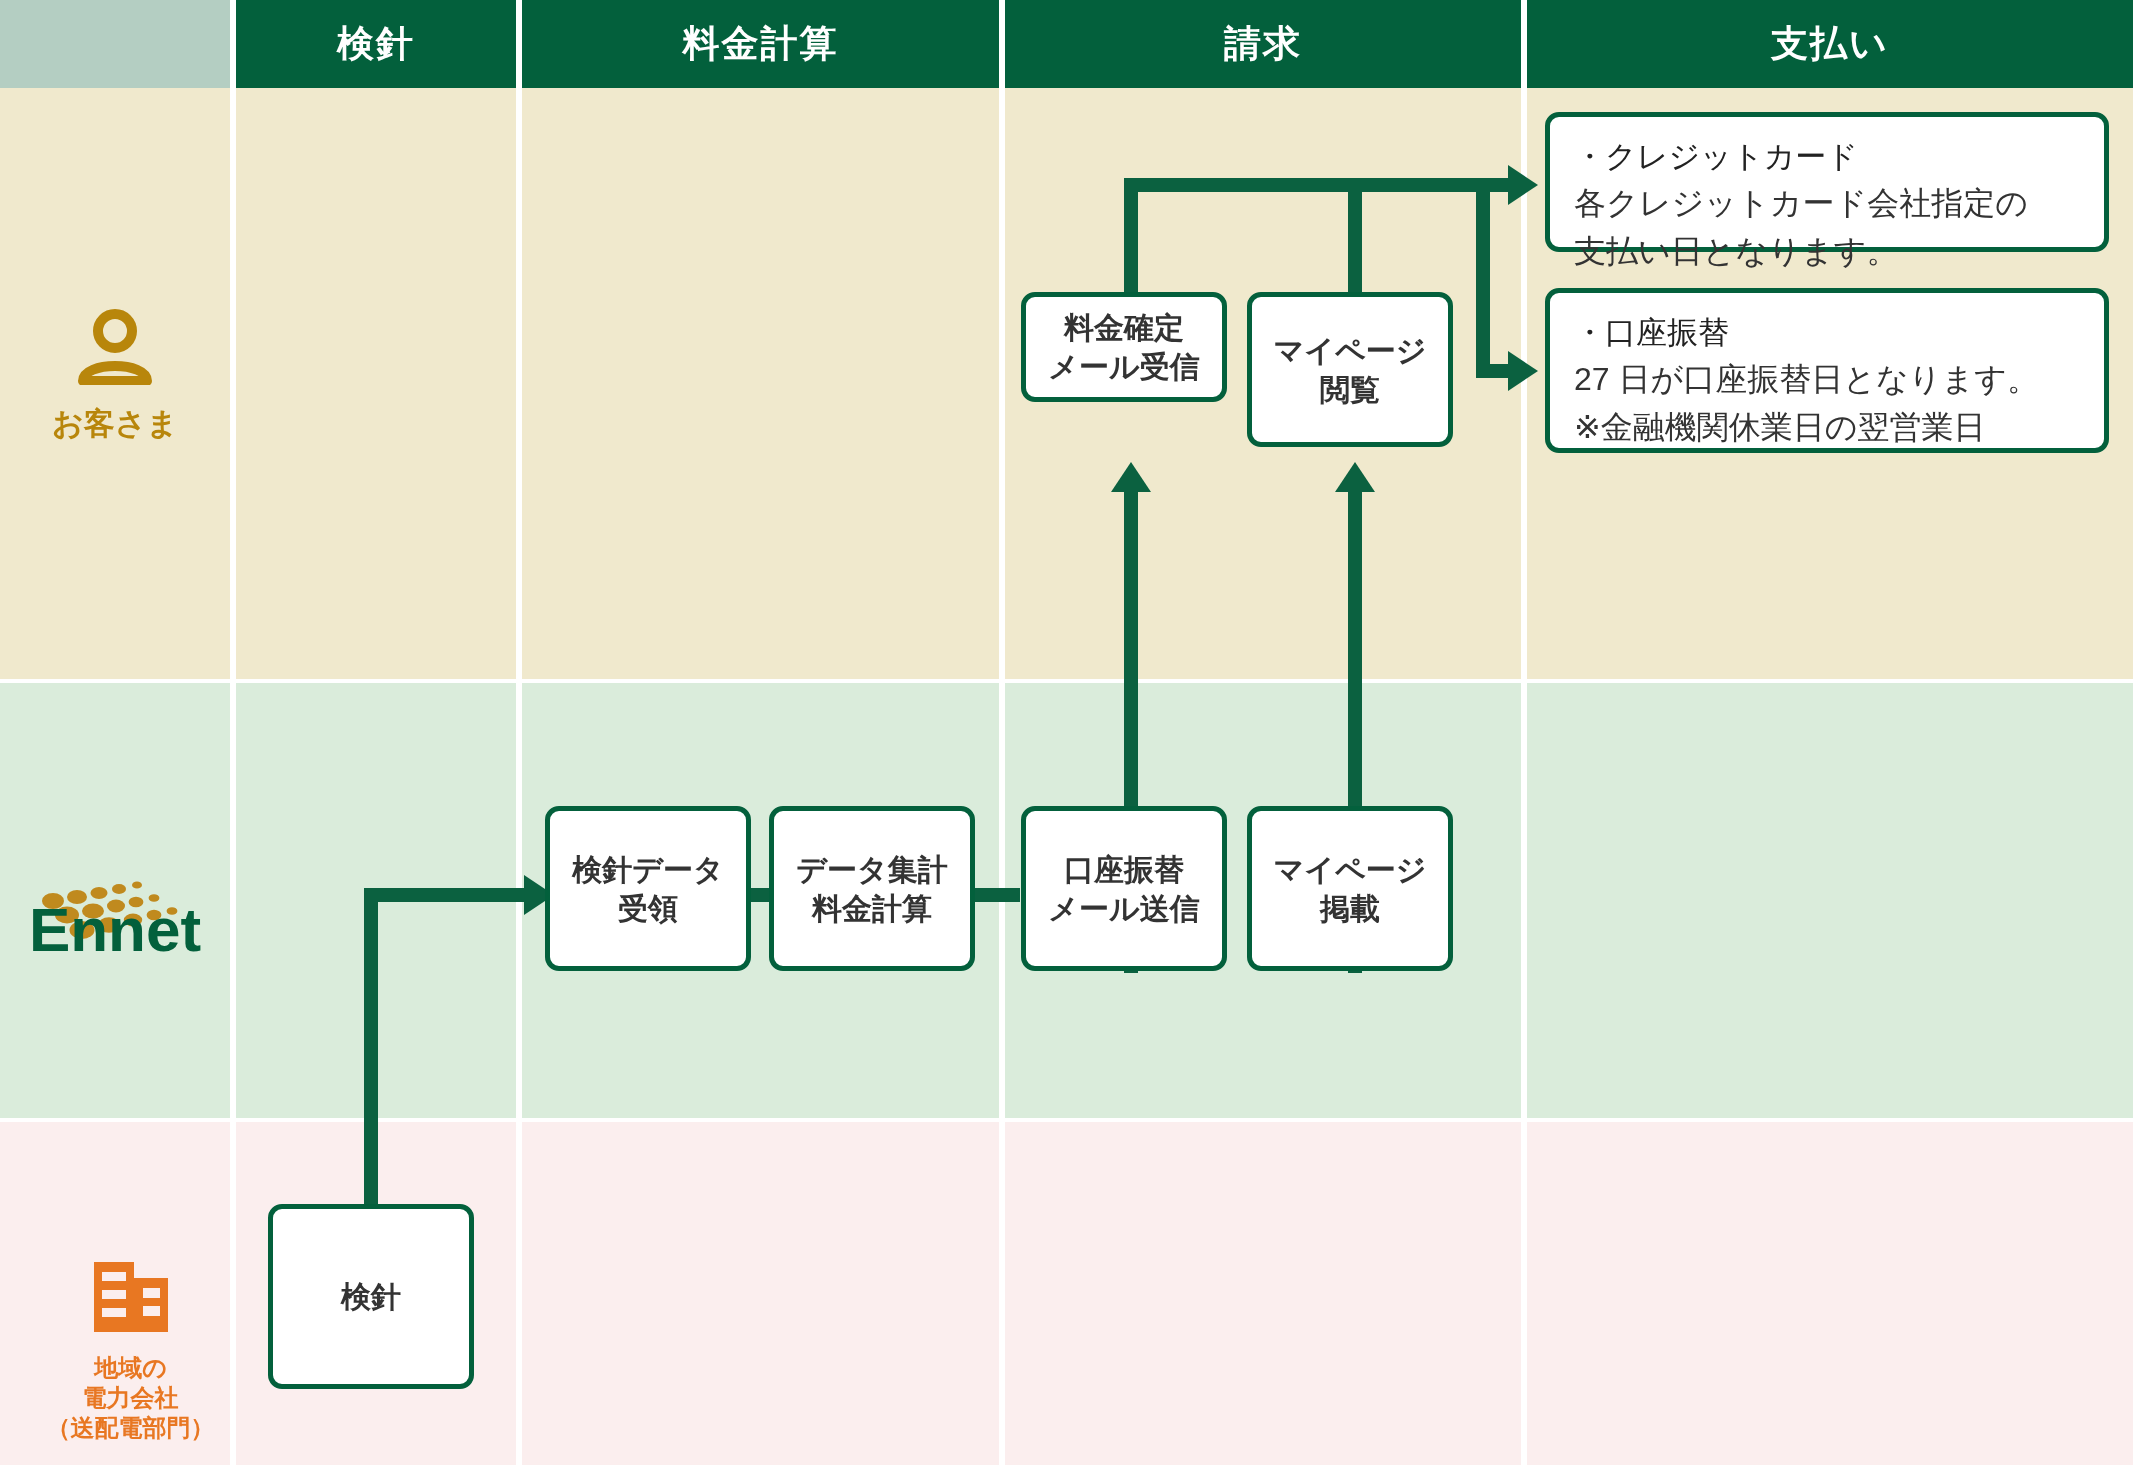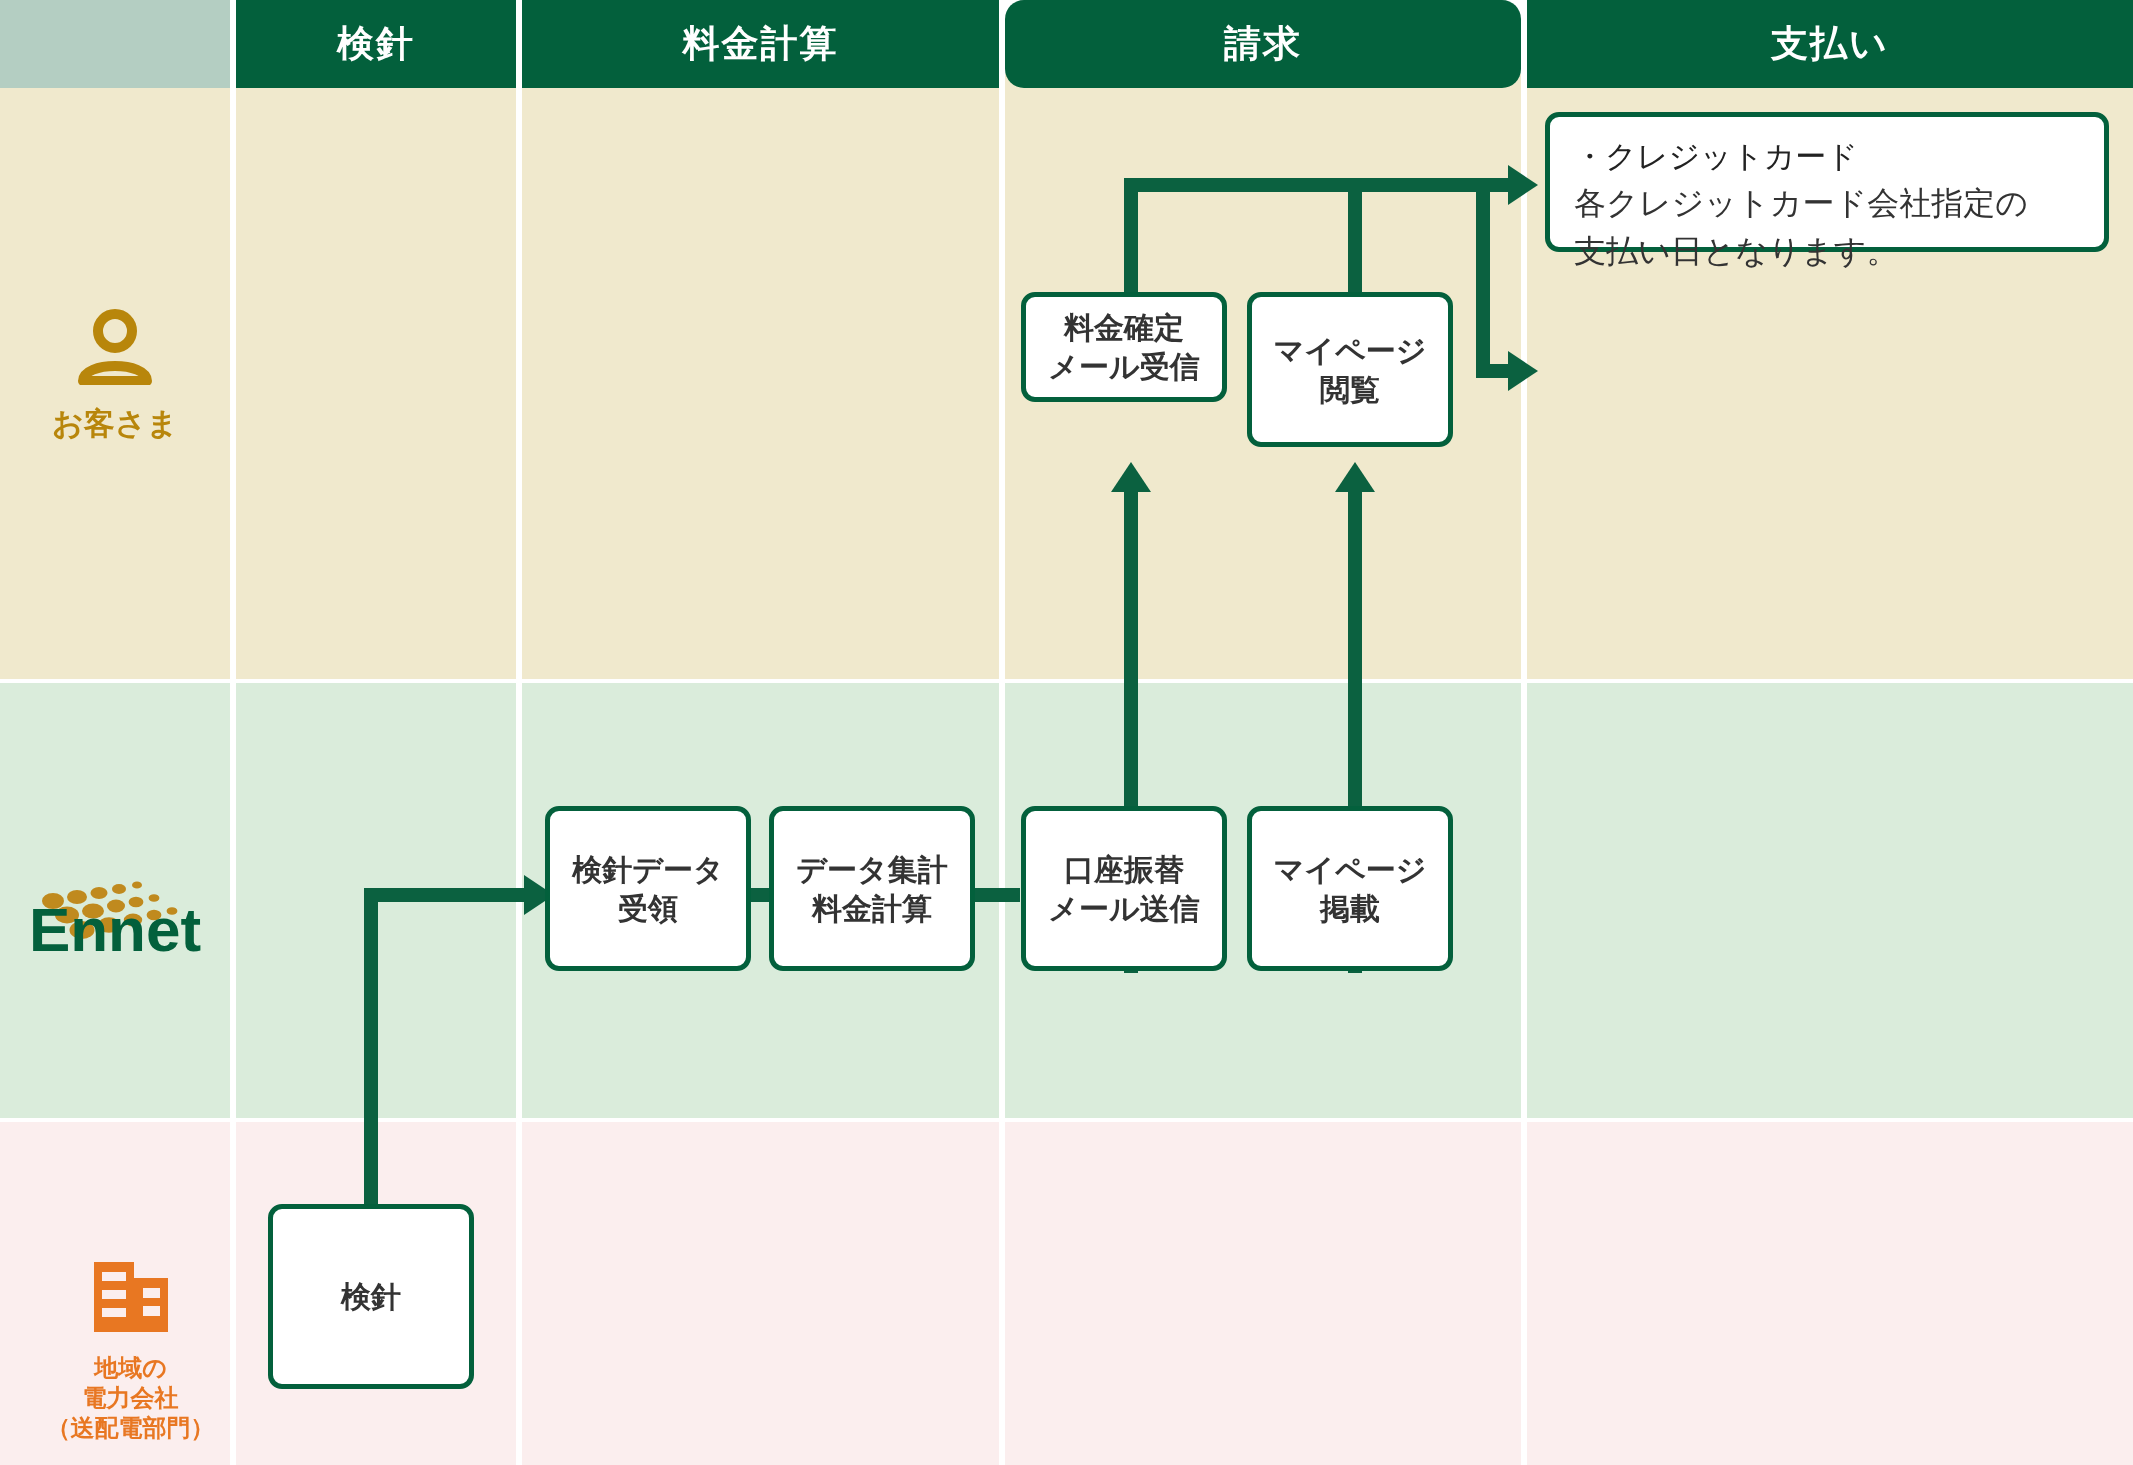--- a/index.html
+++ b/index.html
@@ -81,21 +81,21 @@
   <div class="cell" style="left:999px;top:74px;width:6px;height:1391px;background:#ffffff;"></div>
   <div class="cell" style="left:1521px;top:74px;width:6px;height:1391px;background:#ffffff;"></div>
 
   <div class="hdr-corner" style="left:0;top:0;width:230px;height:88px;"></div>
   <div class="hdr" style="left:236px;top:0;width:280px;height:88px;">
     <span>検針</span>
   </div>
   <div class="hdr" style="left:522px;top:0;width:477px;height:88px;">
     <span>料金計算</span>
   </div>
-  <div class="hdr" style="left:1005px;top:0;width:516px;height:88px;border-radius:19px;">
+  <div class="hdr" style="left:1005px;top:0;width:516px;height:88px;">
     <span>請求</span>
   </div>
   <div class="hdr" style="left:1527px;top:0;width:606px;height:88px;">
     <span>支払い</span>
   </div>
 
   <div class="lane-label" style="left:0;top:74px;width:230px;height:605px;color:#b8860b;font-size:31px;">
     <span class="ico">
       <svg width="80" height="76" viewBox="0 0 80 76">
         <circle cx="40" cy="22" r="17" fill="none" stroke="#b8860b" stroke-width="10"></circle>
@@ -213,14 +213,19 @@
   <div class="box" style="left:268px;top:1204px;width:206px;height:185px;">
     <div>検針</div>
   </div>
 
   <div class="note" style="left:1545px;top:112px;width:564px;height:140px;">
     <div class="ttl">・クレジットカード</div>
     <div class="sub">各クレジットカード会社指定の</div>
     <div class="sub">支払い日となります。</div>
   </div>
 
+  <div class="note" style="left:1545px;top:288px;width:564px;height:165px;">
+    <div class="ttl">・口座振替</div>
+    <div class="sub">27 日が口座振替日となります。</div>
+    <div class="sub">※金融機関休業日の翌営業日</div>
+  </div>
 
 </div>
 
 </body></html>

